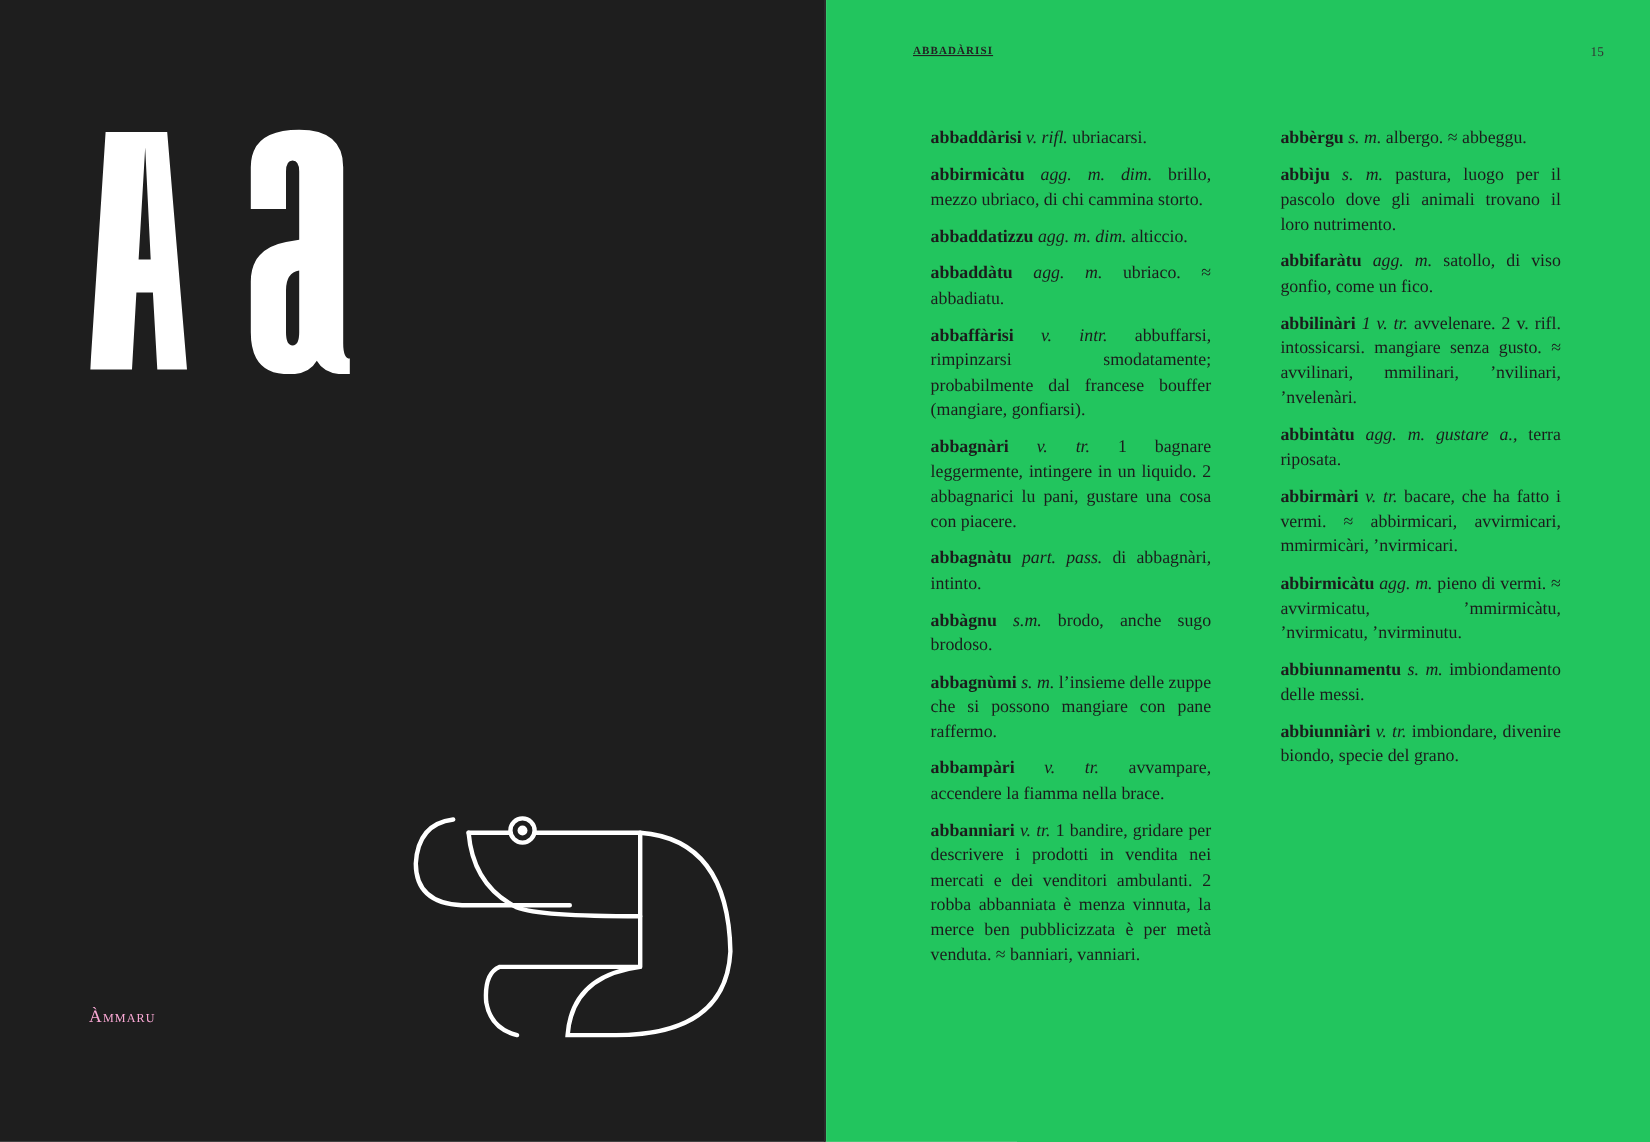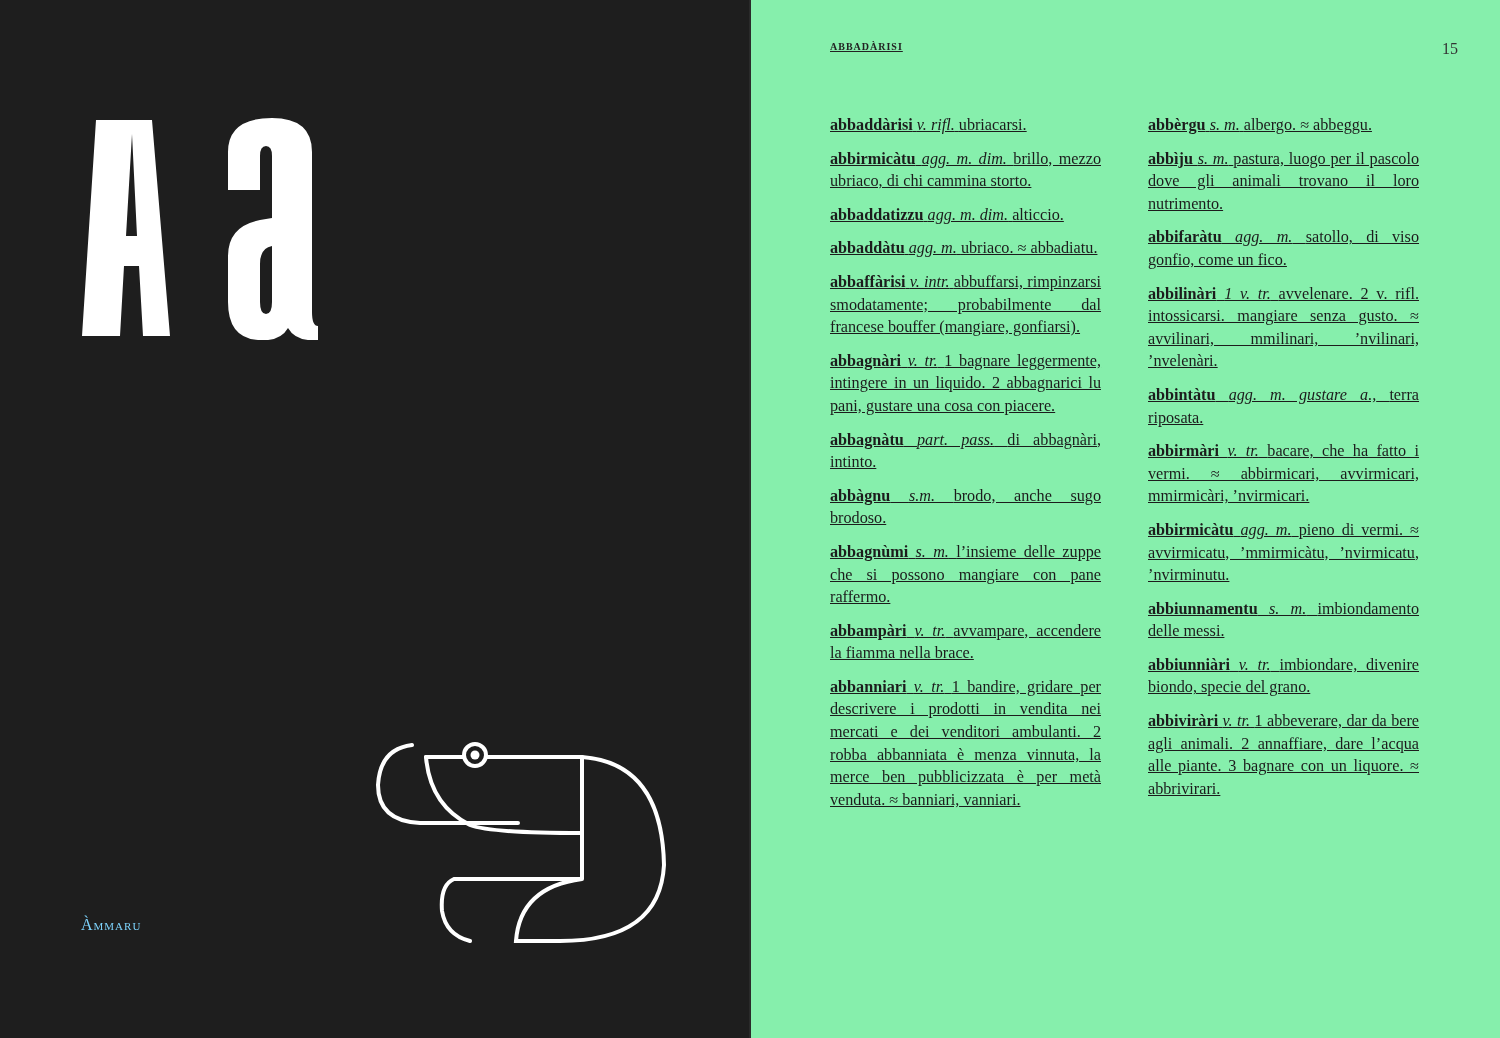--- a/index.html
+++ b/index.html
@@ -13,46 +13,46 @@
     background: #1e1e1e;
   }
   .spine {
     position: absolute; left: 749px; top: 0; width: 2px; height: 1038px;
     background: #2a2a2a;
   }
   .big-letters-wrap { position: absolute; left: 82px; top: 116px; width: 260px; height: 224px; }
   .big-letters-wrap svg { display: block; }
   .caption {
     position: absolute; left: 81px; top: 916px;
-    color: #7dd3fc; font-size: 16px; letter-spacing: 1px;
+    color: #f9a8d4; font-size: 16px; letter-spacing: 1px;
     font-variant: small-caps;
   }
   .shrimp { position: absolute; left: 370px; top: 735px; }
 
   .right-page {
     position: absolute; left: 751px; top: 0; width: 749px; height: 1038px;
-    background: #86efac;
+    background: #22c55e;
   }
   .running-head {
     position: absolute; left: 79px; top: 41px;
     font-size: 10px; font-weight: 700; letter-spacing: 1px;
     text-decoration: underline; color: #222;
   }
   .page-number {
     position: absolute; right: 42px; top: 40px;
-    font-size: 16px; color: #333;
+    font-size: 12px; color: #333;
   }
   .col {
     position: absolute; top: 114px; width: 271px;
     font-size: 16.2px; line-height: 22.6px; color: #1c1c1c;
     text-align: justify;
   }
   .col.c1 { left: 79px; }
   .col.c2 { left: 397px; }
-  .entry { margin: 0 0 11px 0; text-decoration: underline; }
+  .entry { margin: 0 0 11px 16px; }
   .hw { font-weight: 700; }
   .gr { font-style: italic; }
 </style>
 </head>
 <body>
 
 <div class="left-page">
   <div class="big-letters-wrap">
     <svg width="260" height="224" viewBox="0 0 260 224">
 
@@ -99,15 +99,14 @@
   <div class="col c2">
       <p class="entry"><span class="hw">abbèrgu</span> <span class="gr">s. m.</span> <span>albergo. ≈ abbeggu.</span></p>
       <p class="entry"><span class="hw">abbìju</span> <span class="gr">s. m.</span> <span>pastura, luogo per il pascolo dove gli animali trovano il loro nutrimento.</span></p>
       <p class="entry"><span class="hw">abbifaràtu</span> <span class="gr">agg. m.</span> <span>satollo, di viso gonfio, come un fico.</span></p>
       <p class="entry"><span class="hw">abbilinàri</span> <span class="gr">1 v. tr.</span> <span>avvelenare. 2 v. rifl. intossicarsi. mangiare senza gusto. ≈ avvilinari, mmilinari, ’nvilinari, ’nvelenàri.</span></p>
       <p class="entry"><span class="hw">abbintàtu</span> <span class="gr">agg. m. gustare a.,</span> <span>terra riposata.</span></p>
       <p class="entry"><span class="hw">abbirmàri</span> <span class="gr">v. tr.</span> <span>bacare, che ha fatto i vermi. ≈ abbirmicari, avvirmicari, mmirmicàri, ’nvirmicari.</span></p>
       <p class="entry"><span class="hw">abbirmicàtu</span> <span class="gr">agg. m.</span> <span>pieno di vermi. ≈ avvirmicatu, ’mmirmicàtu, ’nvirmicatu, ’nvirminutu.</span></p>
       <p class="entry"><span class="hw">abbiunnamentu</span> <span class="gr">s. m.</span> <span>imbiondamento delle messi.</span></p>
       <p class="entry"><span class="hw">abbiunniàri</span> <span class="gr">v. tr.</span> <span>imbiondare, divenire biondo, specie del grano.</span></p>
-      <p class="entry"><span class="hw">abbiviràri</span> <span class="gr">v. tr.</span> <span>1 abbeverare, dar da bere agli animali. 2 annaffiare, dare l’acqua alle piante. 3 bagnare con un liquore. ≈ abbrivirari.</span></p>
     </div>
 </div>
 
 </body></html>

